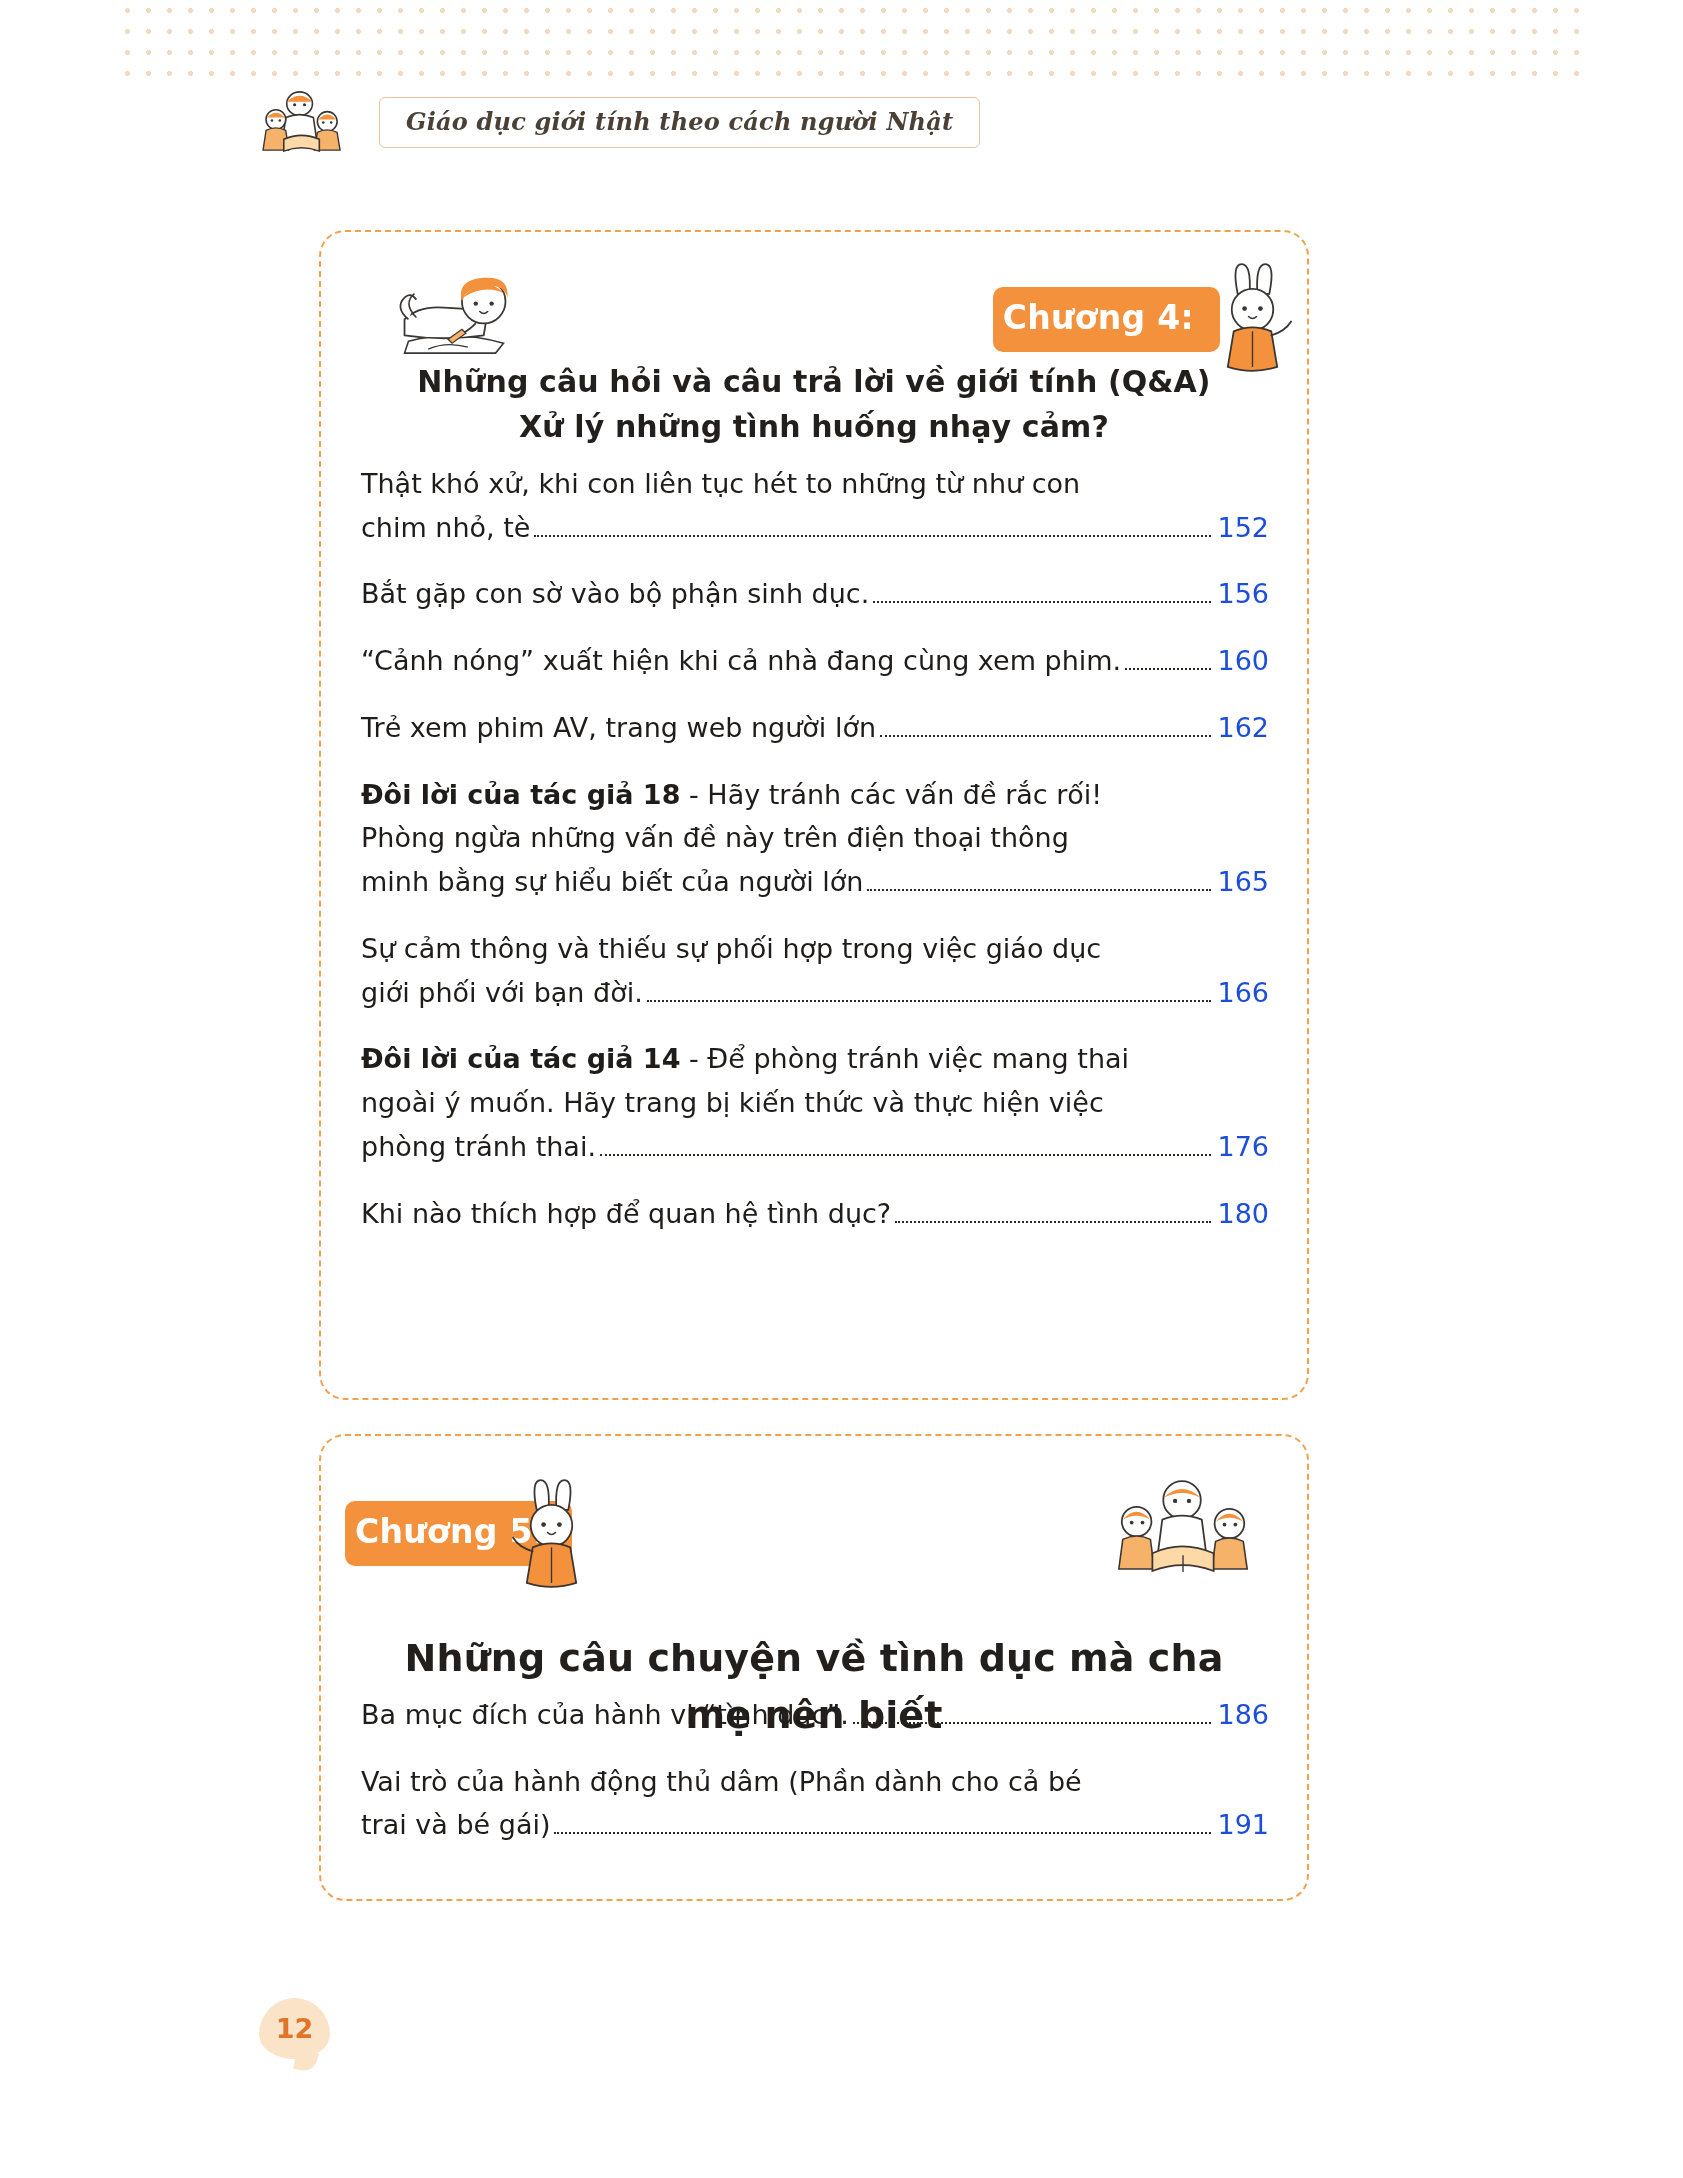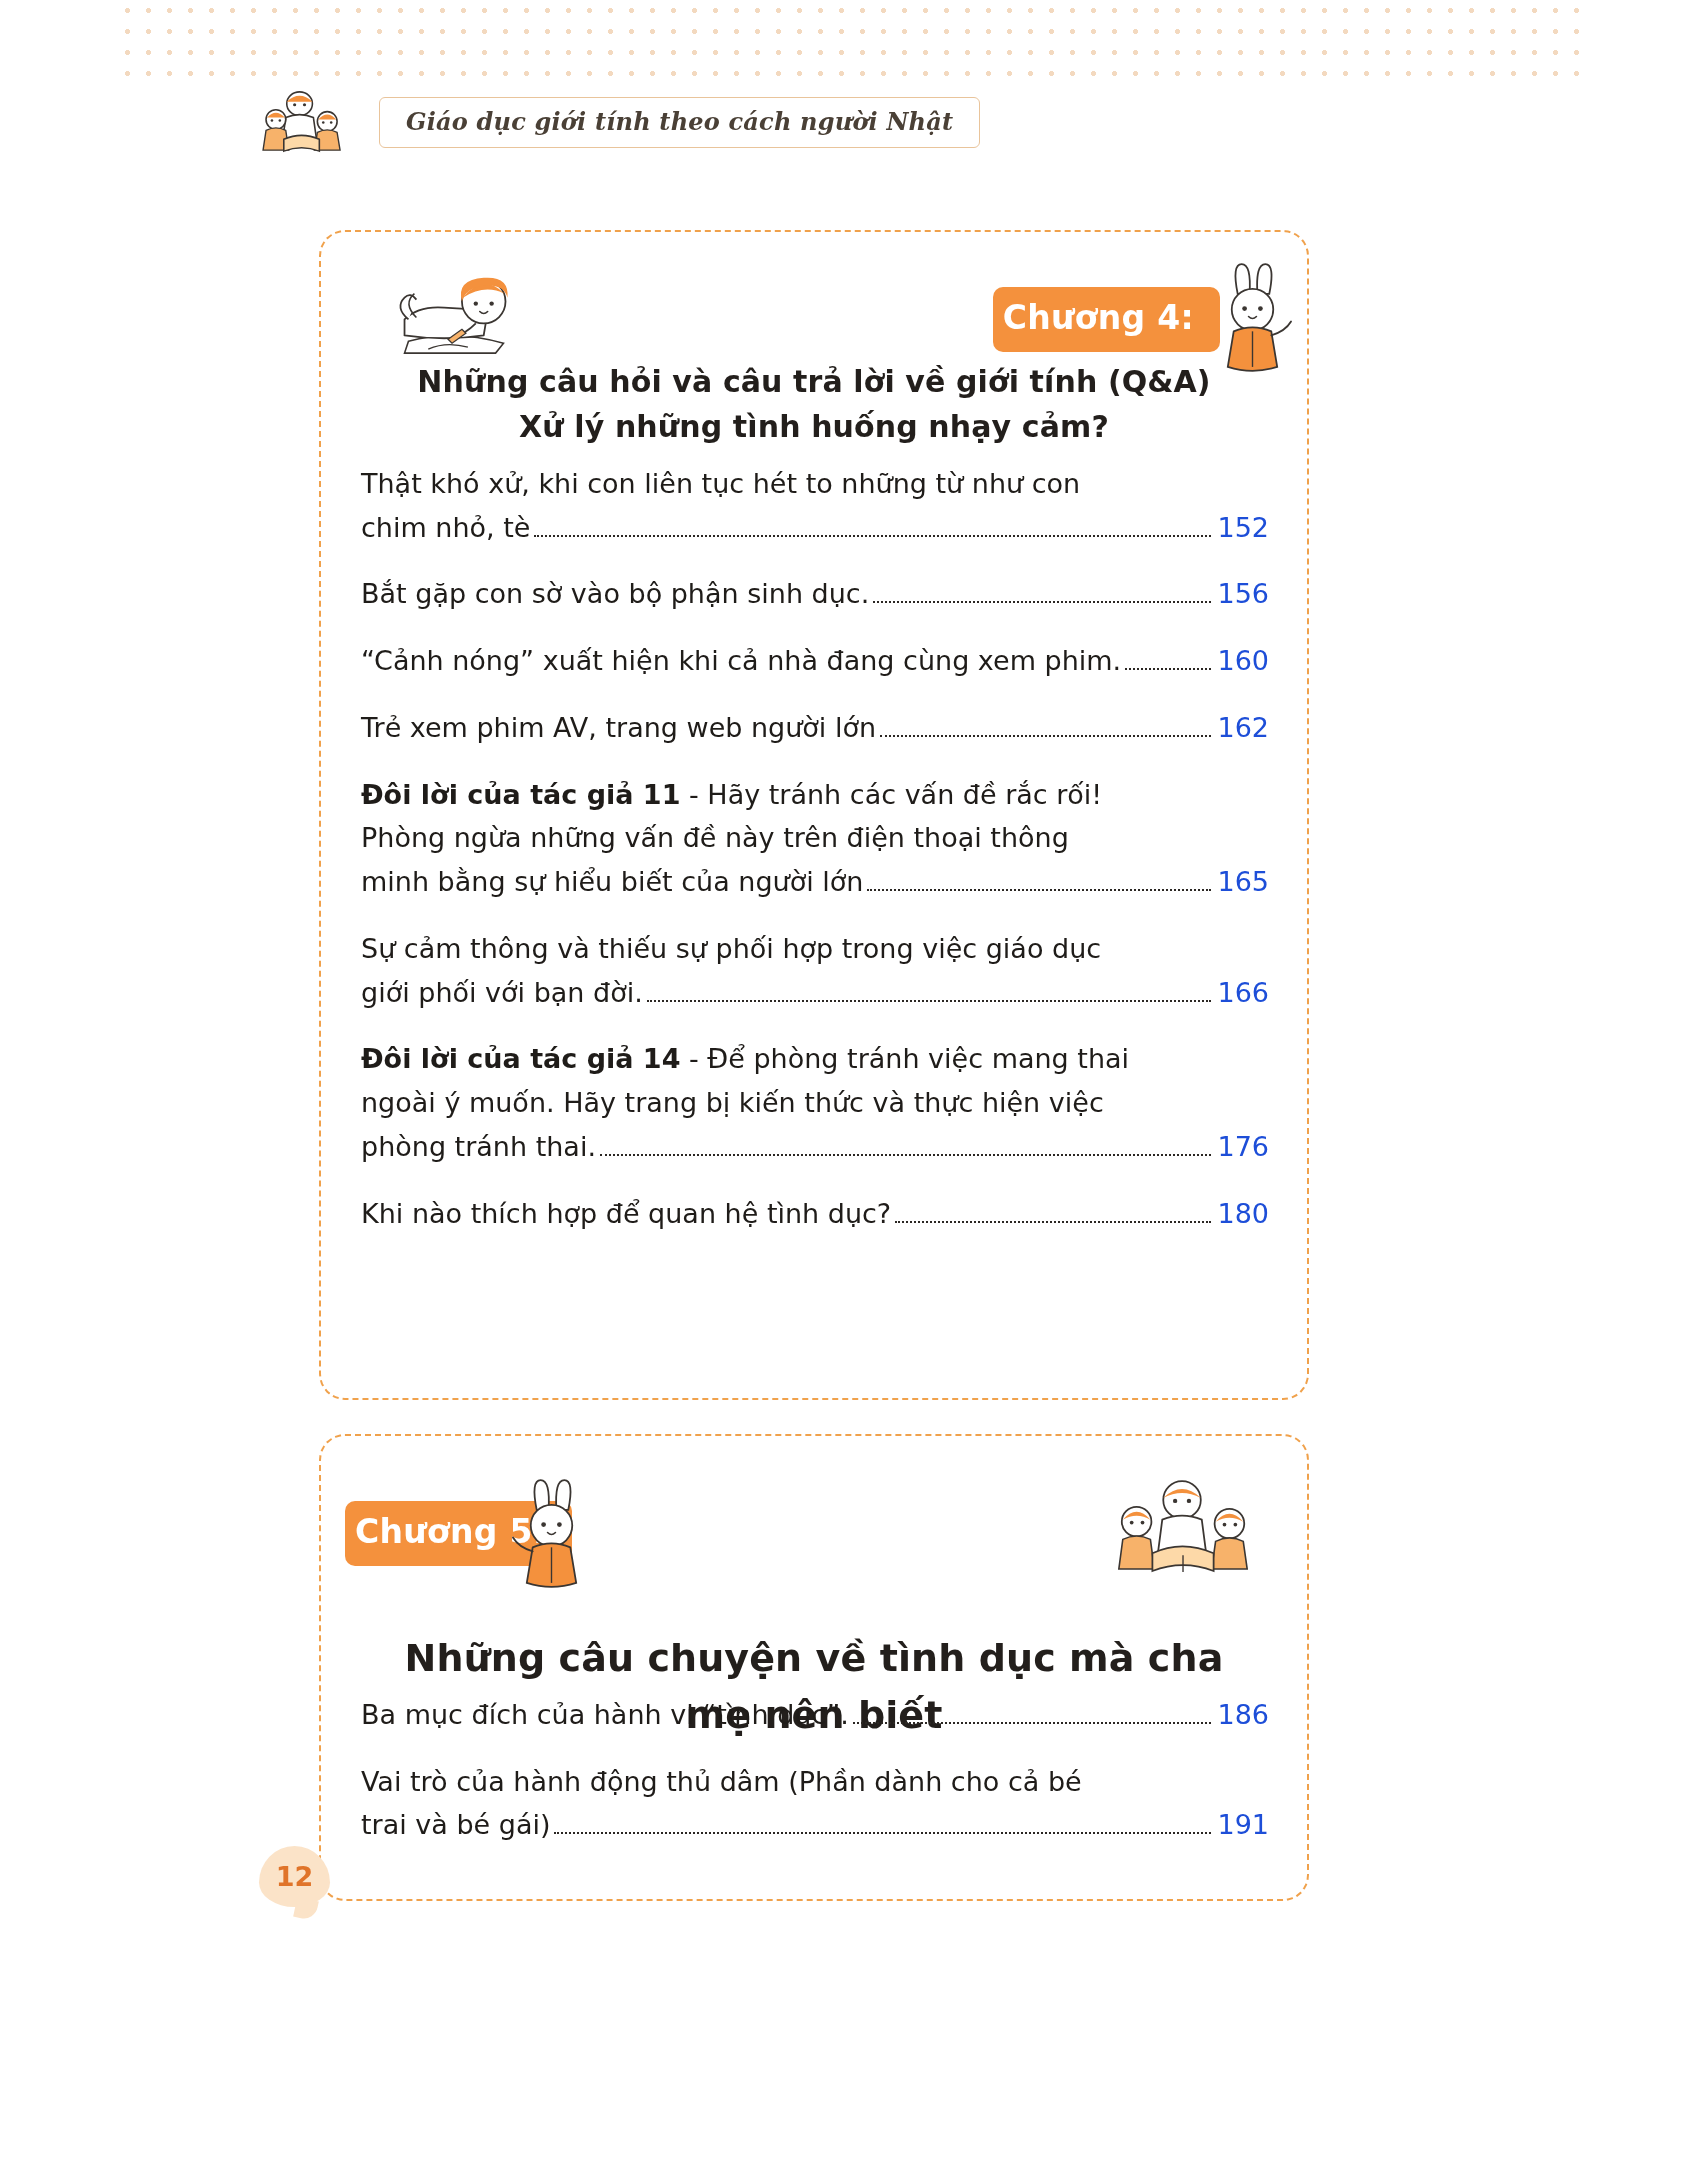--- a/index.html
+++ b/index.html
@@ -135,21 +135,21 @@
   }
   .toc-bold { font-weight: bold; }
 
   
   .toc-prelines { display: block; }
 
   
   .page-number {
     position: absolute;
     left: 259px;
-    top: 1846px;
+    top: 1998px;
     width: 71px;
     height: 61px;
     background: #fbe3c8;
     border-radius: 50% 50% 50% 50%/60% 60% 40% 40%;
     display: flex;
     align-items: center;
     justify-content: center;
   }
   .page-number::after {
     content: "";
@@ -287,21 +287,21 @@
 
     <div class="toc-entry">
       <div class="toc-line">
         <span class="toc-text">Trẻ xem phim AV, trang web người lớn</span>
         <span class="toc-dots"></span>
         <span class="toc-page">162</span>
       </div>
     </div>
 
     <div class="toc-entry">
-      <div class="toc-prelines"><span class="toc-bold">Đôi lời của tác giả 11</span><span class="toc-text"> - Hãy tránh các vấn đề rắc rối!
+      <div class="toc-prelines"><span class="toc-bold">Đôi lời của tác giả 18</span><span class="toc-text"> - Hãy tránh các vấn đề rắc rối!
 Phòng ngừa những vấn đề này trên điện thoại thông</span></div>
       <div class="toc-line">
         <span class="toc-text">minh bằng sự hiểu biết của người lớn</span>
         <span class="toc-dots"></span>
         <span class="toc-page">165</span>
       </div>
     </div>
 
     <div class="toc-entry">
       <div class="toc-prelines"><span class="toc-text">Sự cảm thông và thiếu sự phối hợp trong việc giáo dục</span></div>

